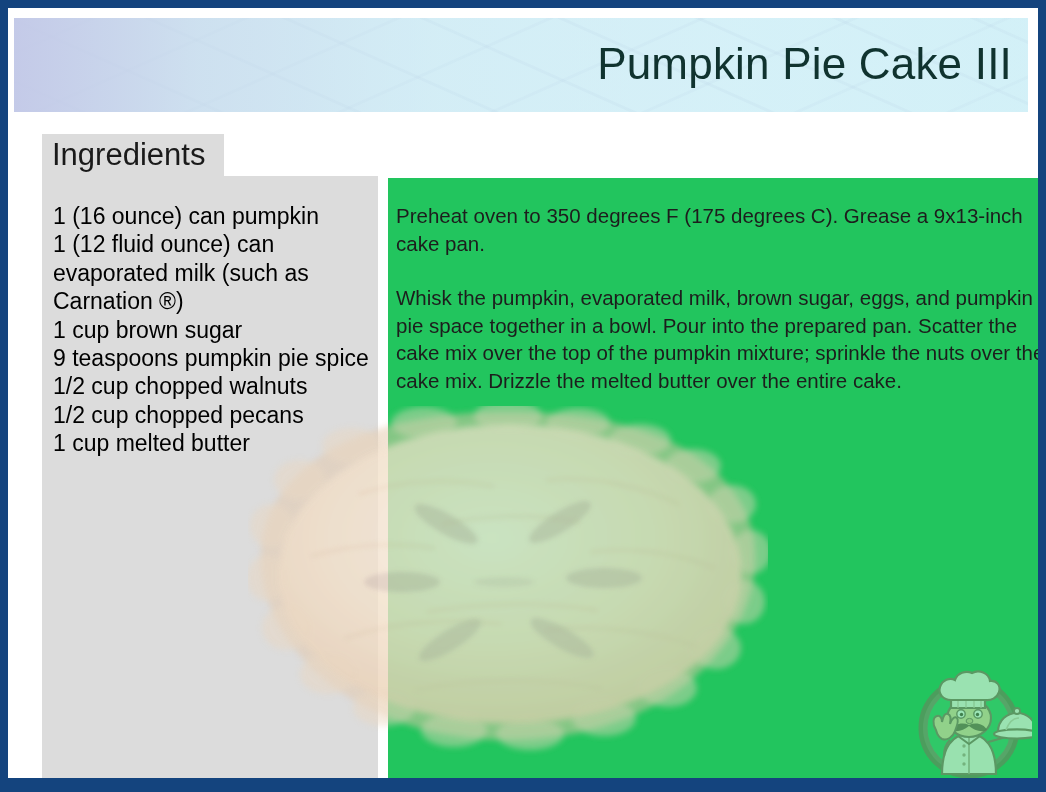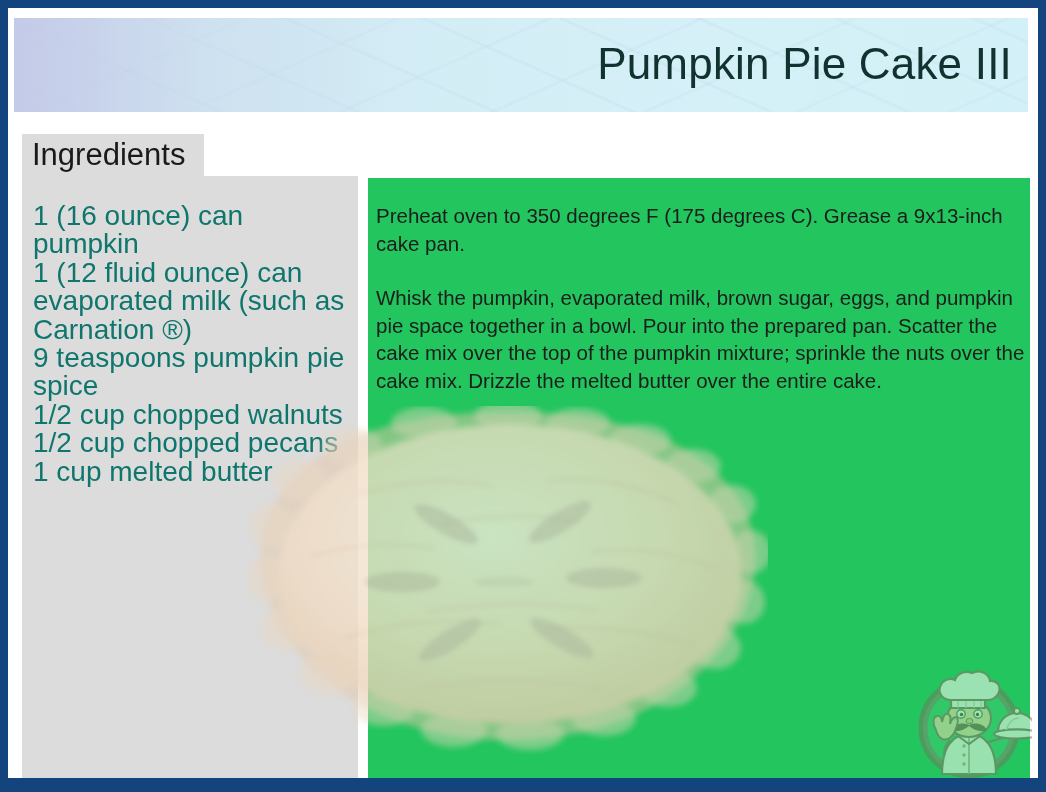--- a/index.html
+++ b/index.html
@@ -84,20 +84,21 @@
     color: #1a1a1a;
     line-height: 42px;
     padding: 0 10px 0 10px;
     white-space: nowrap;
     box-sizing: border-box;
   }
   .panel {
     position: absolute;
     box-sizing: border-box;
     overflow: hidden;
+    margin-left: 20px;
   }
 
   
   #ing-tab {
     left: 14px;
     top: 126px;
     height: 42px;
     width: 182px;
     background: #dcdcdc;
   }
@@ -106,23 +107,23 @@
     top: 168px;
     width: 336px;
     height: 606px;
     background: #dcdcdc;
   }
   #ing-list {
     position: absolute;
     left: 11px;
     top: 26px;
     width: 318px;
-    font-size: 28px;
+    font-size: 23px;
     line-height: 28.4px;
-    color: #0f766e;
+    color: #000000;
   }
 
   
   #dir-tab {
     left: 360px;
     top: 128px;
     height: 42px;
     width: 166px;
     background: #e6e6e6;
   }
@@ -178,20 +179,21 @@
     <div id="banner">
       <div id="banner-title">Pumpkin Pie Cake III</div>
     </div>
 
     <div class="tab panel" id="ing-tab">Ingredients</div>
 
     <div class="panel" id="ing-panel">
       <div id="ing-list">
           <div>1 (16 ounce) can pumpkin</div>
           <div>1 (12 fluid ounce) can evaporated milk (such as Carnation ®)</div>
+          <div>1 cup brown sugar</div>
           <div>9 teaspoons pumpkin pie spice</div>
           <div>1/2 cup chopped walnuts</div>
           <div>1/2 cup chopped pecans</div>
           <div>1 cup melted butter</div>
         </div>
     </div>
 
 
     <div class="panel" id="dir-panel">
       <div id="dir-body">

